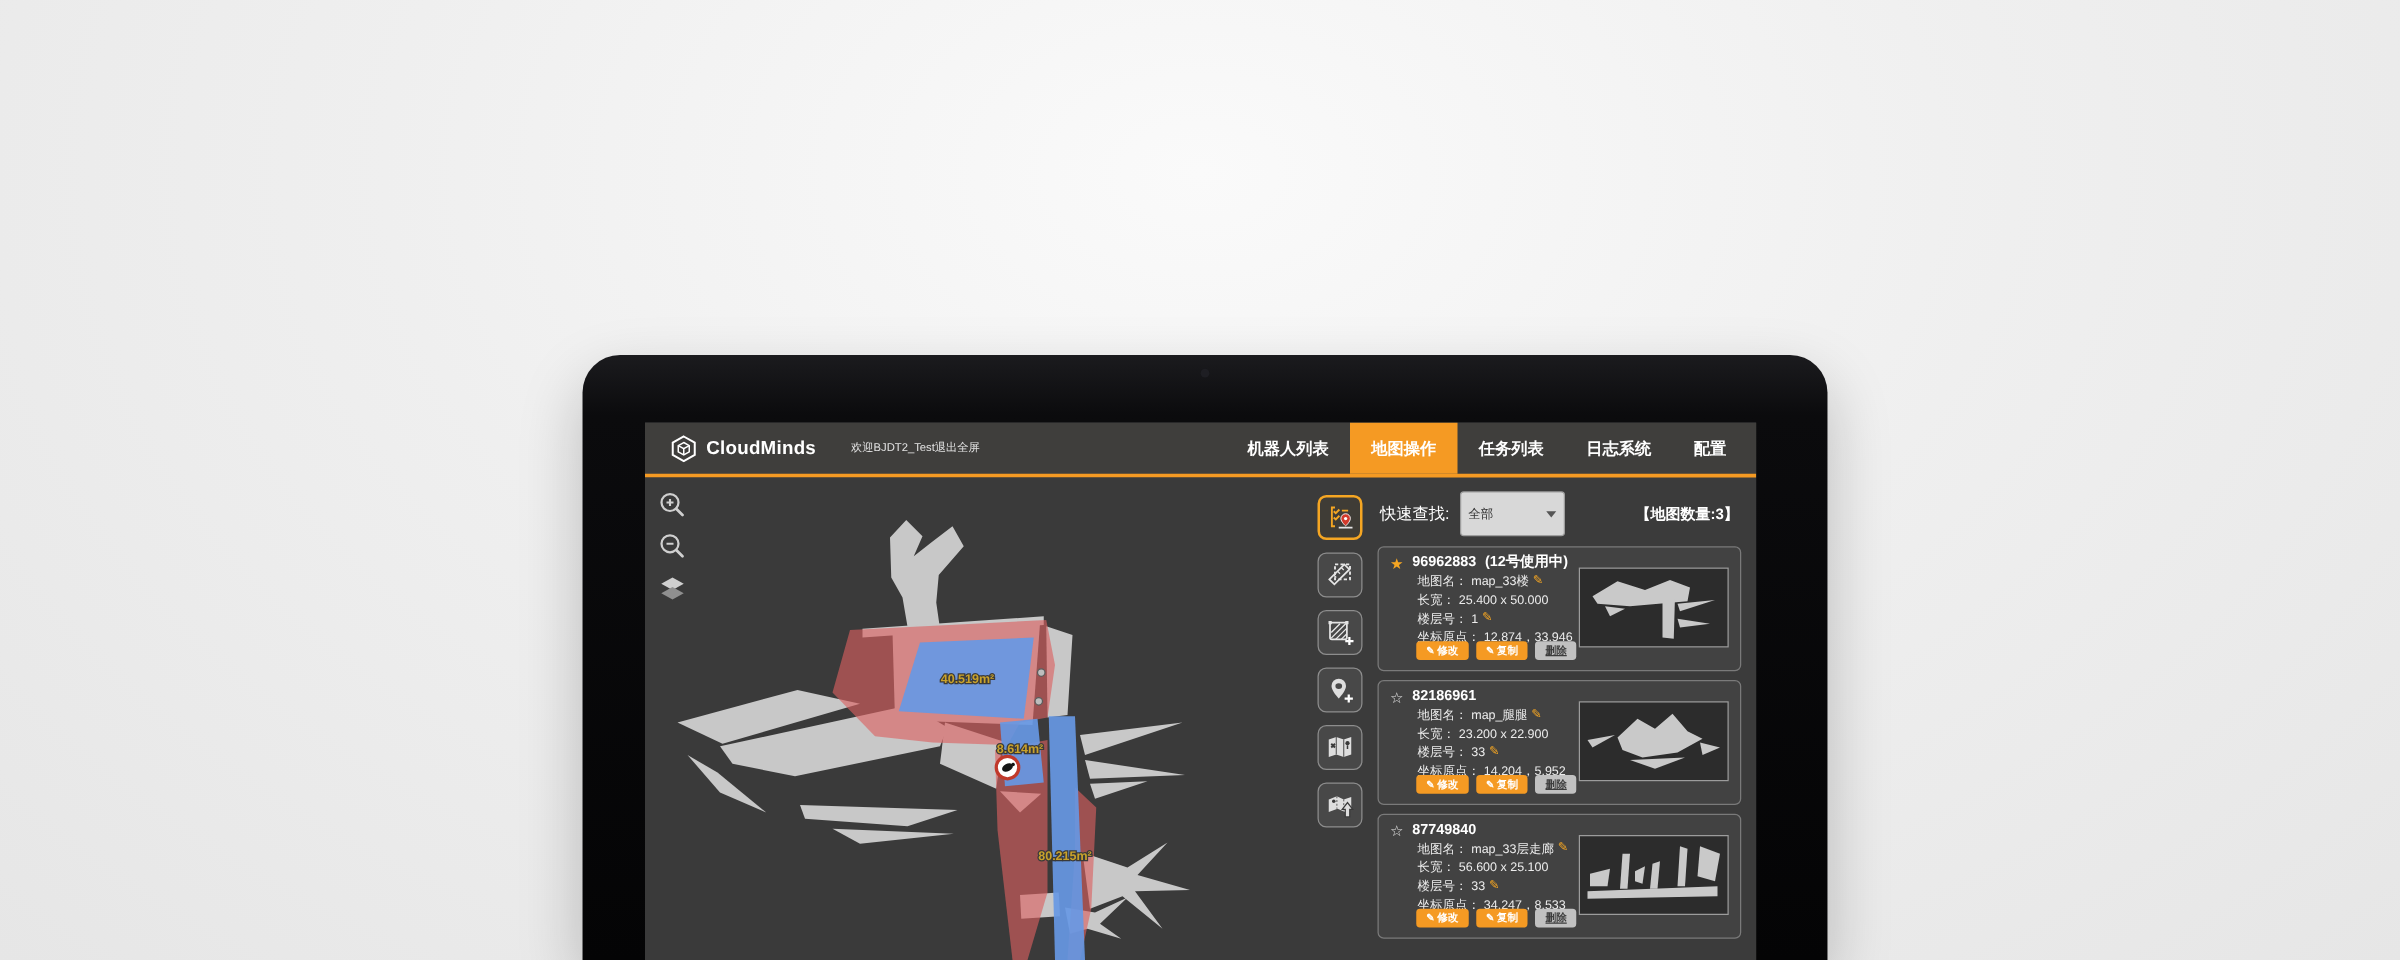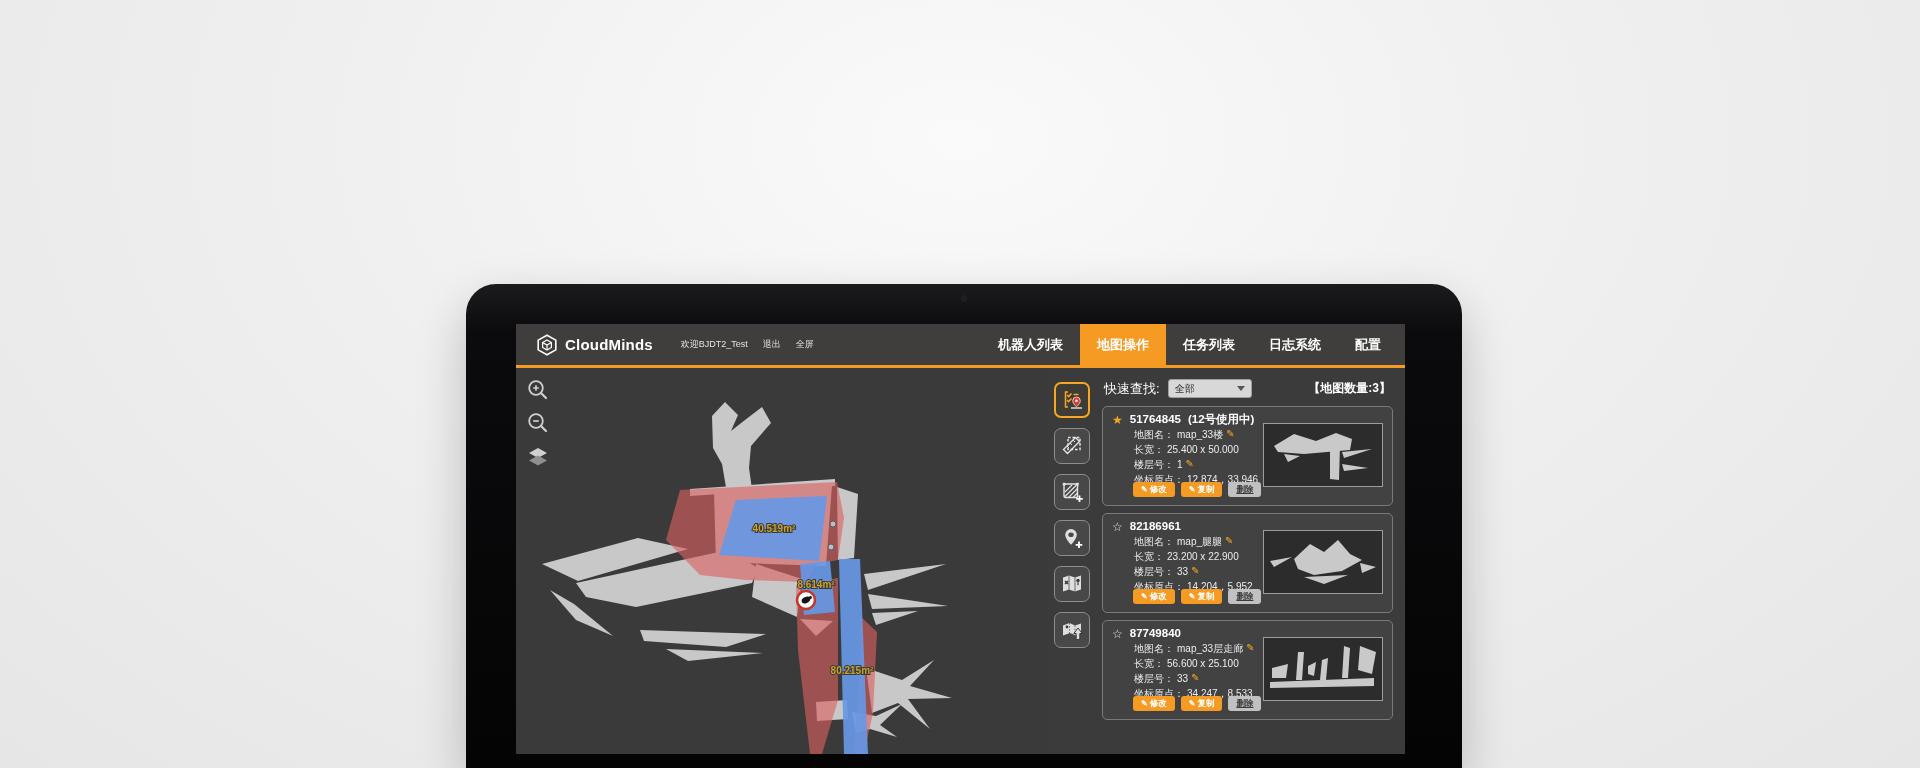--- a/index.html
+++ b/index.html
@@ -13,30 +13,30 @@
   
   .laptop{
     position:absolute;left:466px;top:284px;width:996px;height:484px;
     background:linear-gradient(180deg,#1b1b1e 0%,#0b0b0d 10%,#040405 100%);
     border-radius:30px 30px 0 0;
     box-shadow:0 20px 50px rgba(0,0,0,.22);
   }
   .webcam{position:absolute;top:11px;left:50%;transform:translateX(-50%);
     width:7px;height:7px;border-radius:50%;background:#1e1e23;}
   .screen{
-    position:absolute;left:50px;top:40px;width:889px;height:430px;
+    position:absolute;left:50px;top:54px;width:889px;height:430px;
     background:#3b3b3b;overflow:hidden;
   }
 
   
   .topbar{height:41px;background:#3f3e3c;border-bottom:3px solid #f59a23;
     display:flex;align-items:stretch;}
   .brand{display:flex;align-items:center;gap:7px;padding-left:20px;}
   .brand-name{color:#fff;font-weight:700;font-size:15px;letter-spacing:.2px;}
-  .session{display:flex;align-items:center;gap:15px;margin-left:28px;
+  .session{display:flex;align-items:center;margin-left:28px;
     font-size:9px;color:#e3e3e3;}
   .session .lnk{cursor:pointer;}
   .nav-tabs{margin-left:auto;display:flex;align-items:stretch;}
   .tab{display:flex;align-items:center;padding:12px 17px;color:#fff;
     font-size:13px;font-weight:700;cursor:pointer;}
   .tab.active{background:#f59a23;}
   .tab.last{padding-right:24px;}
 
   
   .main{display:flex;height:386px;}
@@ -50,21 +50,21 @@
     padding-top:14px;gap:10px;}
   .tool-btn{width:36px;height:36px;border-radius:7px;background:#484848;
     border:1px solid #8d8d8d;display:flex;align-items:center;justify-content:center;
     cursor:pointer;box-sizing:border-box;}
   .tool-btn.active{border:2px solid #f5a623;background:#3f3c36;}
 
   
   .panel{flex:1;padding:10px 12px 0 6px;box-sizing:border-box;}
   .finder{display:flex;align-items:center;margin:1px 2px 8px 2px;}
   .finder-label{color:#fff;font-weight:400;font-size:13px;}
-  .select{margin-left:8px;width:84px;height:19px;background:#d8d8d8;
+  .select{margin-left:8px;width:84px;height:36px;background:#d8d8d8;
     border:1px solid #9e9e9e;border-radius:3px;display:flex;align-items:center;
     justify-content:space-between;padding:0 6px;font-size:10px;color:#333;
     cursor:pointer;box-sizing:border-box;}
   .caret{width:0;height:0;border-left:4px solid transparent;
     border-right:4px solid transparent;border-top:5px solid #555;}
   .count{margin-left:auto;color:#fff;font-weight:700;font-size:12px;}
 
   .card{position:relative;border:1px solid #7a7a7a;border-radius:5px;
     background:#424242;height:100px;margin-bottom:7px;padding:6px 9px;
     box-sizing:border-box;}
@@ -252,21 +252,21 @@
             <div class="select">
               <span>全部</span>
               <span class="caret"></span>
             </div>
             <span class="count">【地图数量:3】</span>
           </div>
 
           <div class="card">
             <div class="card-title">
               <span class="star">★</span>
-              <span>51764845</span>
+              <span>96962883</span>
               <span>(12号使用中)</span>
             </div>
             <div class="field">
               <span>地图名：</span>
               <span>map_33楼</span>
               <span class="edit-ic">✎</span>
             </div>
             <div class="field">
               <span>长宽：</span>
               <span>25.400 x 50.000</span>

